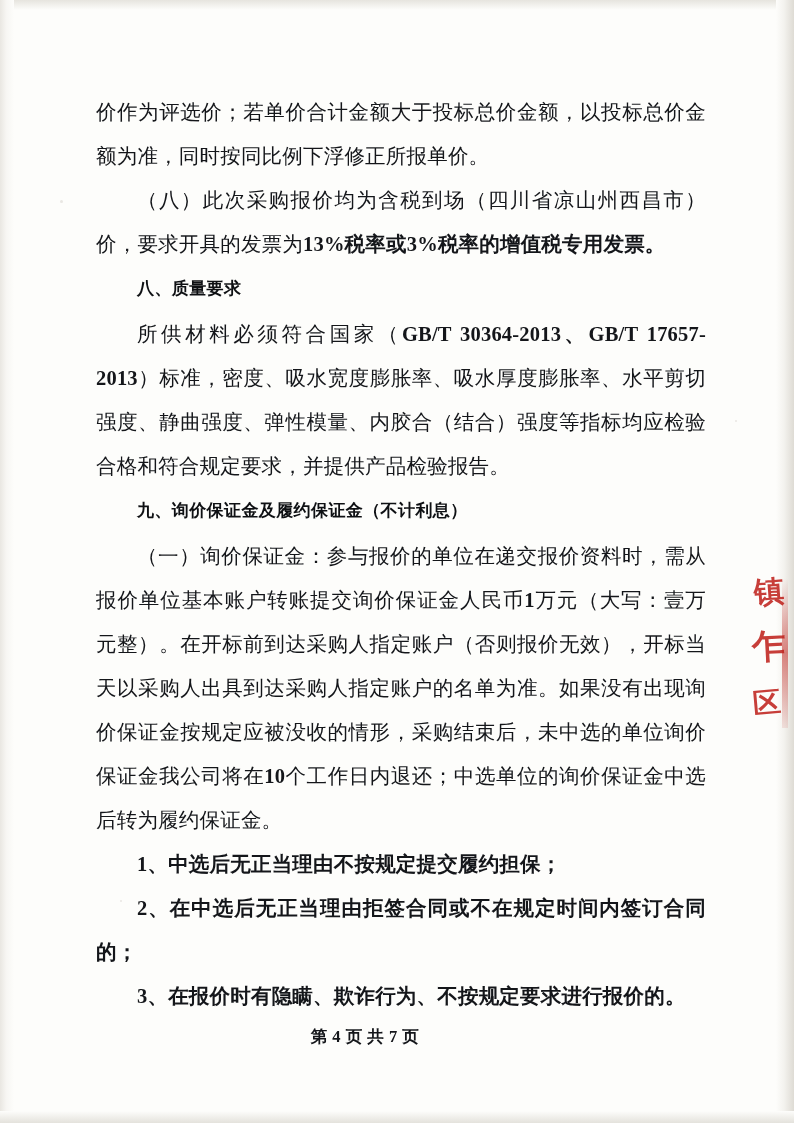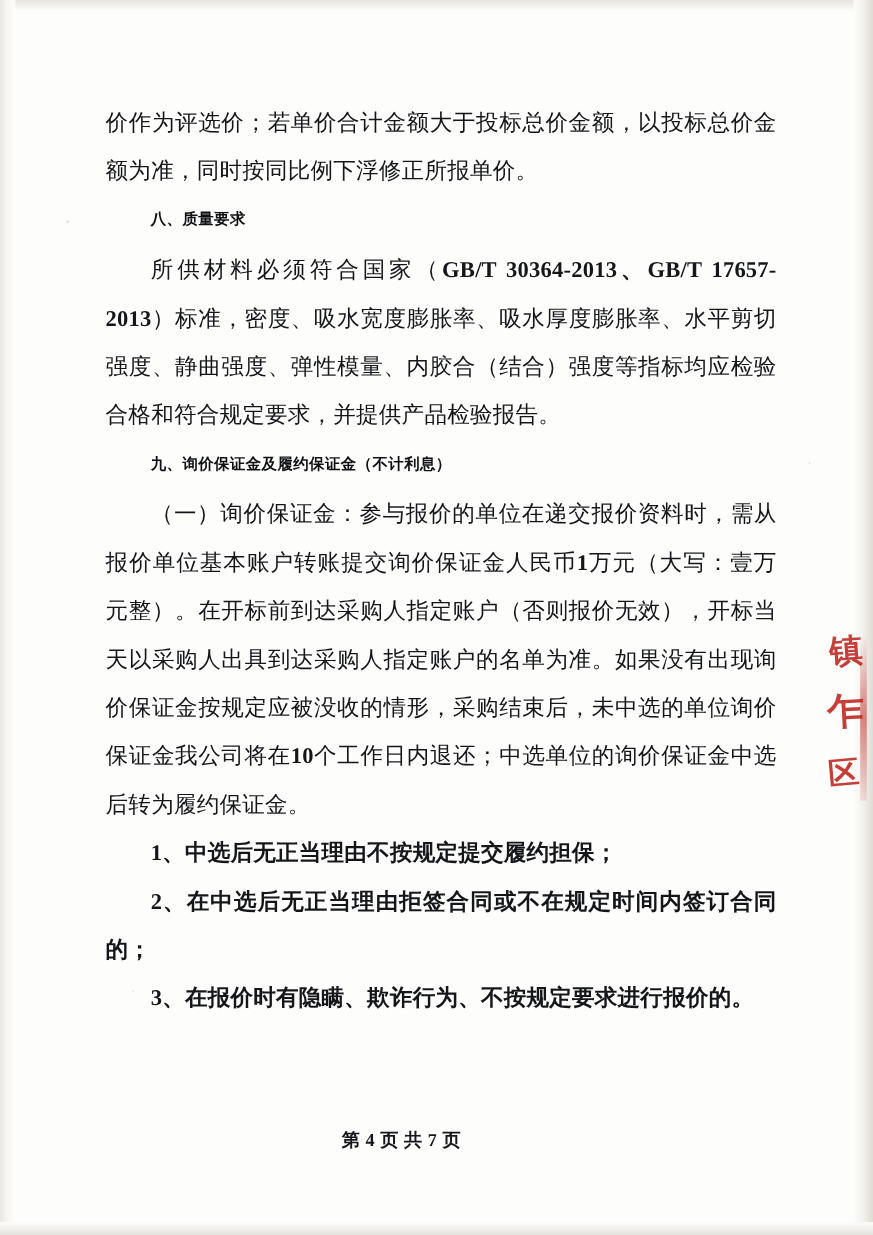--- a/index.html
+++ b/index.html
@@ -60,21 +60,21 @@
     line-height: 44px;
     letter-spacing: 0.2px;
     text-align: justify;
     text-justify: inter-ideograph;
     color: #14161a;
   }
   p.indent2 { text-indent: 41px; }
 
   .heading {
     margin: 0;
-    font-size: 14px;
+    font-size: 17px;
     line-height: 46px;
     font-weight: bold;
     text-indent: 41px;
     color: #0e1013;
     letter-spacing: 0.4px;
   }
 
   .bold { font-weight: bold; }
 
   .footer {
@@ -137,20 +137,23 @@
   <div class="speck" style="left:60px; top:200px; width:3px; height:3px;"></div>
   <div class="speck" style="left:735px; top:420px; width:2px; height:2px;"></div>
   <div class="speck" style="left:120px; top:900px; width:2px; height:2px;"></div>
 
   <div class="content">
 
     <p class="para">
       <span>价作为评选价；若单价合计金额大于投标总价金额，以投标总价金额为准，同时按同比例下浮修正所报单价。</span>
     </p>
 
+    <p class="para indent2">
+      <span>（八）此次采购报价均为含税到场（四川省凉山州西昌市）价，要求开具的发票为</span><span class="bold">13%</span><span class="bold">税率或</span><span class="bold">3%</span><span class="bold">税率的增值税专用发票。</span>
+    </p>
 
     <p class="heading">
       <span>八、质量要求</span>
     </p>
 
     <p class="para indent2">
       <span>所供材料必须符合国家（</span><span class="bold">GB/T 30364-2013、GB/T 17657-2013</span><span>）标准，密度、吸水宽度膨胀率、吸水厚度膨胀率、水平剪切强度、静曲强度、弹性模量、内胶合（结合）强度等指标均应检验合格和符合规定要求，并提供产品检验报告。</span>
     </p>
 
     <p class="heading">

